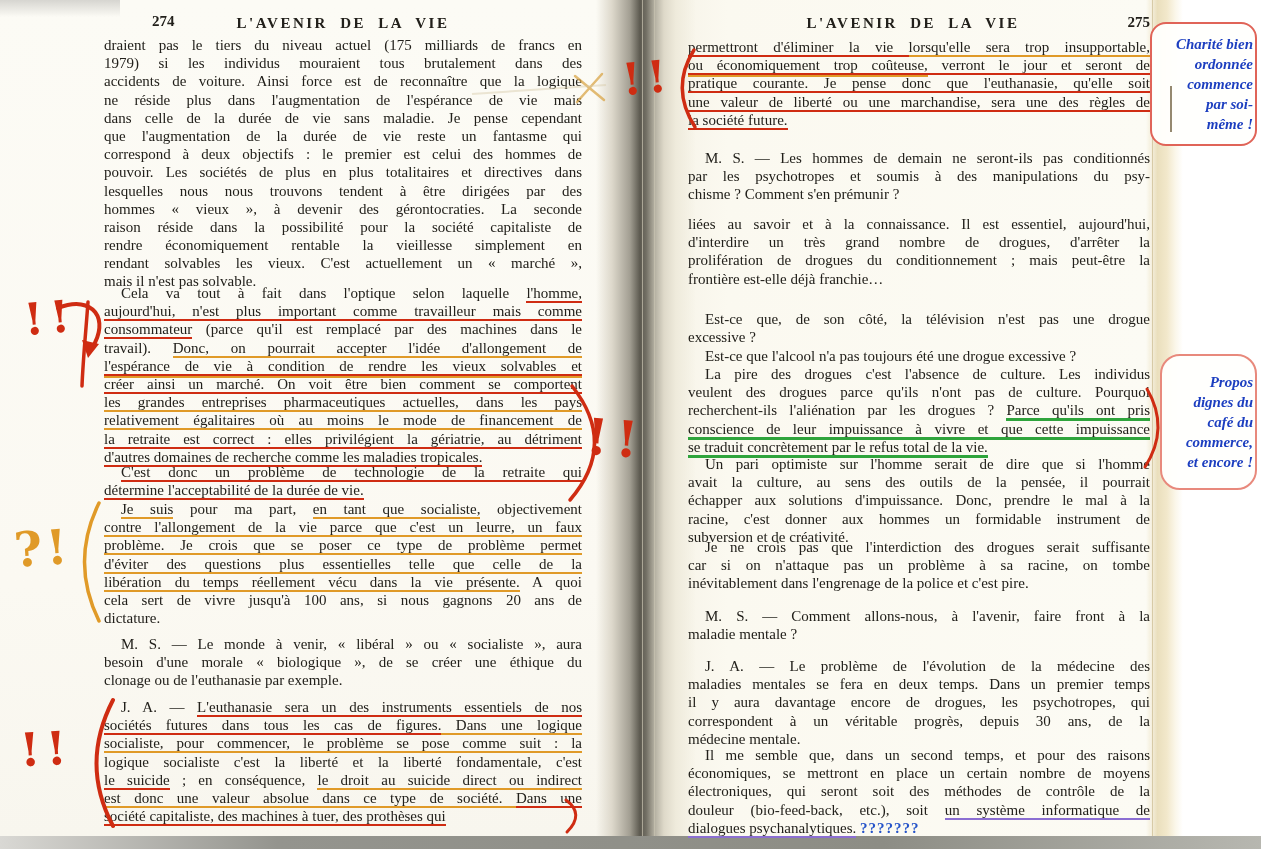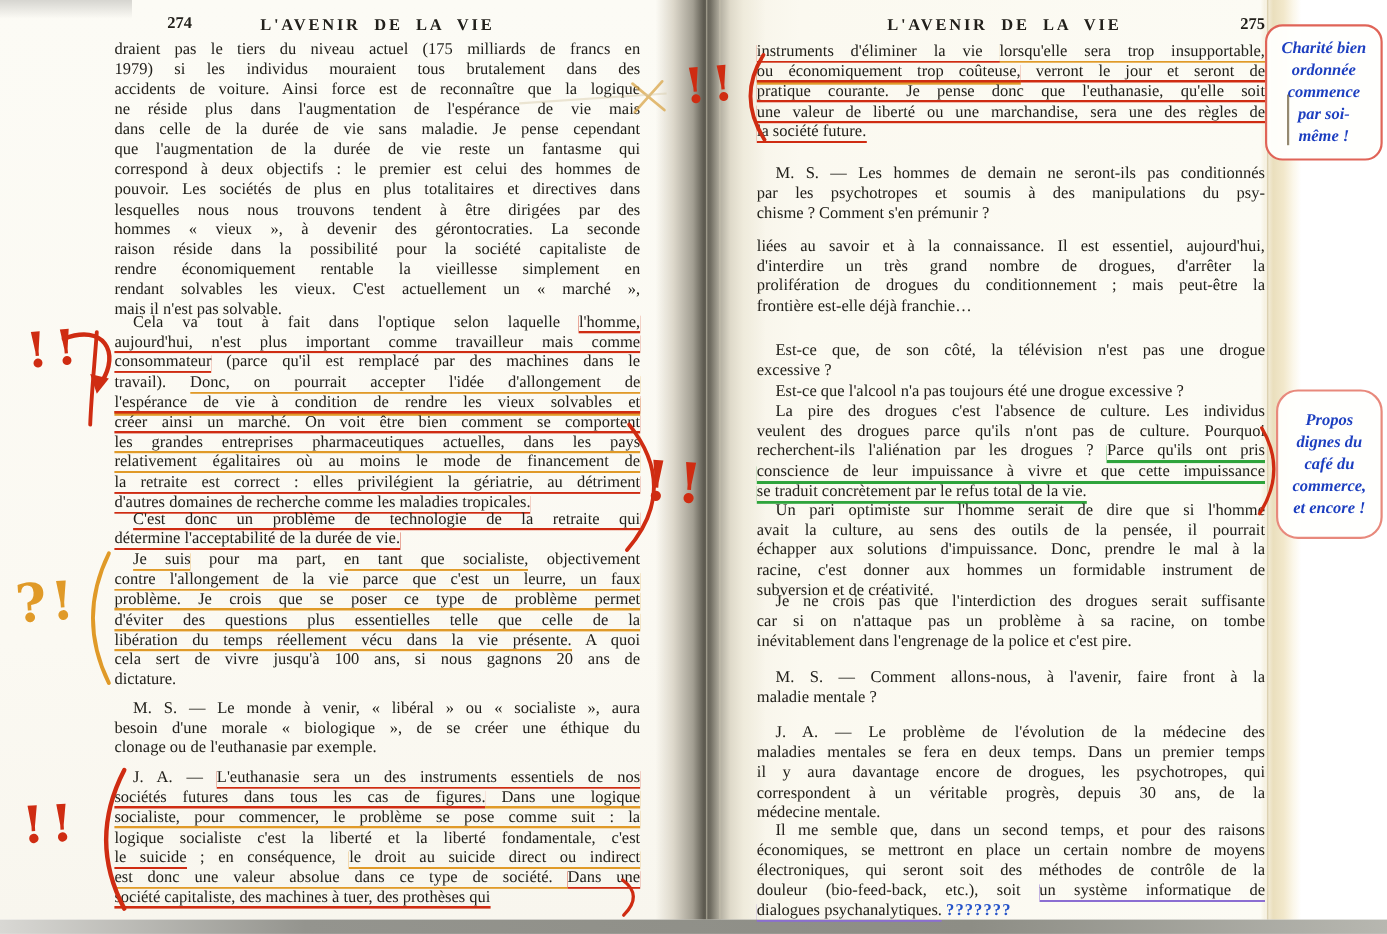--- a/index.html
+++ b/index.html
@@ -51,21 +51,21 @@
   
   .mark{position:absolute;font-family:"DejaVu Serif",serif;font-weight:700;line-height:1;}
   #mark1{left:24px;top:296px;font-size:44px;color:var(--ink-red);transform:rotate(-5deg);letter-spacing:7px;}
   #mark2{left:14px;top:524px;font-size:48px;color:var(--ink-orange);transform:rotate(-4deg);letter-spacing:4px;}
   #mark3{left:20px;top:726px;font-size:46px;color:var(--ink-red);transform:rotate(-3deg);letter-spacing:6px;}
   #mark4{left:586px;top:414px;font-size:50px;color:var(--ink-red);transform:rotate(4deg);letter-spacing:8px;}
   #mark5{left:622px;top:56px;font-size:44px;color:var(--ink-red);transform:rotate(-5deg);letter-spacing:6px;}
 
   
   .bubble{position:absolute;border:2px solid #e06458;border-radius:16px;background:rgba(255,255,253,.95);
-    color:var(--ink-blue);font-weight:700;font-style:italic;font-size:15px;line-height:20px;text-align:center;
+    color:var(--ink-blue);font-weight:700;font-style:italic;font-size:15px;line-height:20px;text-align:right;
     display:flex;flex-direction:column;justify-content:center;padding:4px 2px;box-sizing:border-box;}
   #bubble1{left:1150px;top:22px;width:107px;height:124px;}
   #bubble2{left:1160px;top:354px;width:97px;height:136px;border-color:#e8897c;border-radius:20px;}
   #bubble1-tick{position:absolute;left:1170px;top:86px;width:2px;height:46px;background:#7a6c4e;opacity:.8;}
 
   #ann-svg{position:absolute;left:0;top:0;pointer-events:none;}
 </style>
 </head>
 <body>
 
@@ -140,21 +140,21 @@
         <div class="line"><span class="seg u-orange">est donc une valeur absolue dans ce type de société. </span><span class="seg u-red">Dans une</span></div>
         <div class="line lastline"><span class="seg u-red">société capitaliste, des machines à tuer, des prothèses qui</span></div>
       </div>
   </div>
 
   <div class="rp">
     <div class="runtitle" style="left:688px;top:15px;width:450px;">L'AVENIR DE LA VIE</div>
     <div class="pagenum" style="left:1108px;top:14px;width:42px;text-align:right;">275</div>
 
     <div class="para rp-w" style="left:688px;top:38px;">
-        <div class="line"><span class="seg u-red">instruments d'éliminer la vie </span><span class="seg u-orange">lorsqu'elle sera trop insupportable,</span></div>
+        <div class="line"><span class="seg u-red">permettront d'éliminer la vie </span><span class="seg u-orange">lorsqu'elle sera trop insupportable,</span></div>
         <div class="line"><span class="seg u-double">ou économiquement trop coûteuse,</span><span class="seg u-red"> verront le jour et seront de</span></div>
         <div class="line"><span class="seg u-red">pratique courante. Je pense donc que l'euthanasie, qu'elle soit</span></div>
         <div class="line"><span class="seg u-red">une valeur de liberté ou une marchandise, sera une des règles de</span></div>
         <div class="line lastline"><span class="seg u-red">la société future.</span></div>
       </div>
     <div class="para rp-w" style="left:688px;top:149px;">
         <div class="line indent"><span class="seg">M. S. — Les hommes de demain ne seront-ils pas conditionnés</span></div>
         <div class="line"><span class="seg">par les psychotropes et soumis à des manipulations du psy-</span></div>
         <div class="line lastline"><span class="seg">chisme ? Comment s'en prémunir ?</span></div>
       </div>

